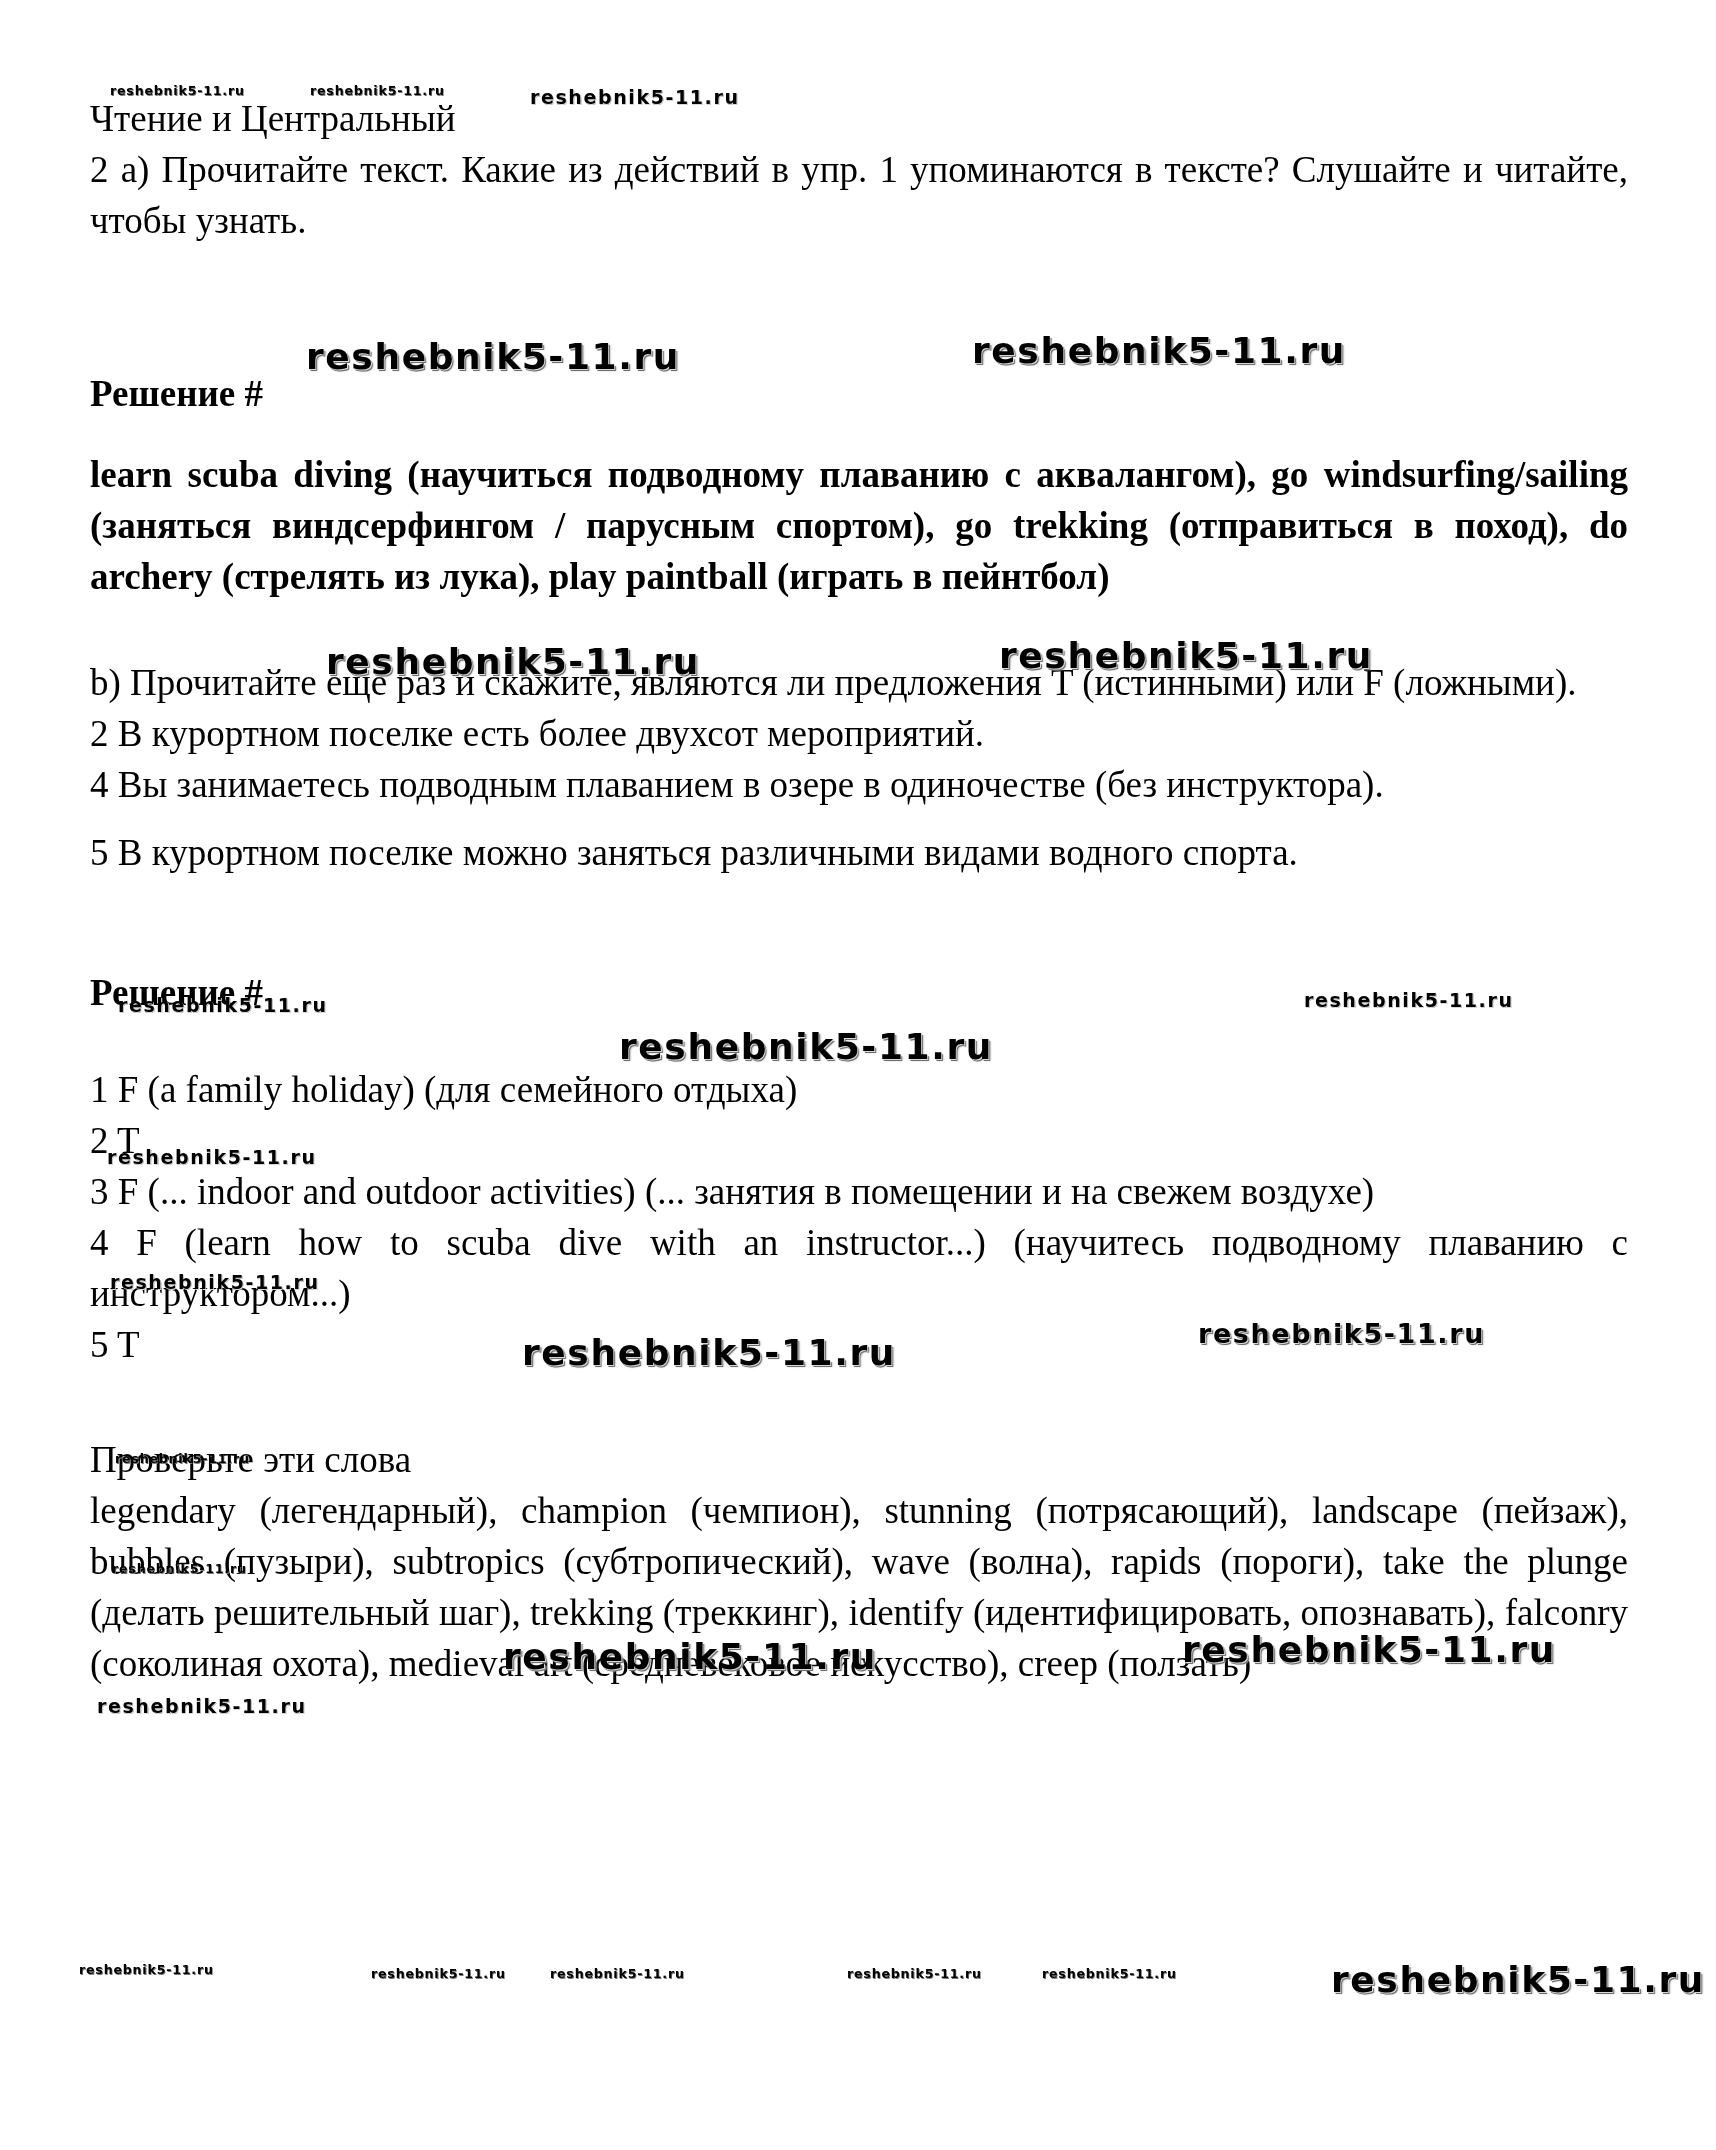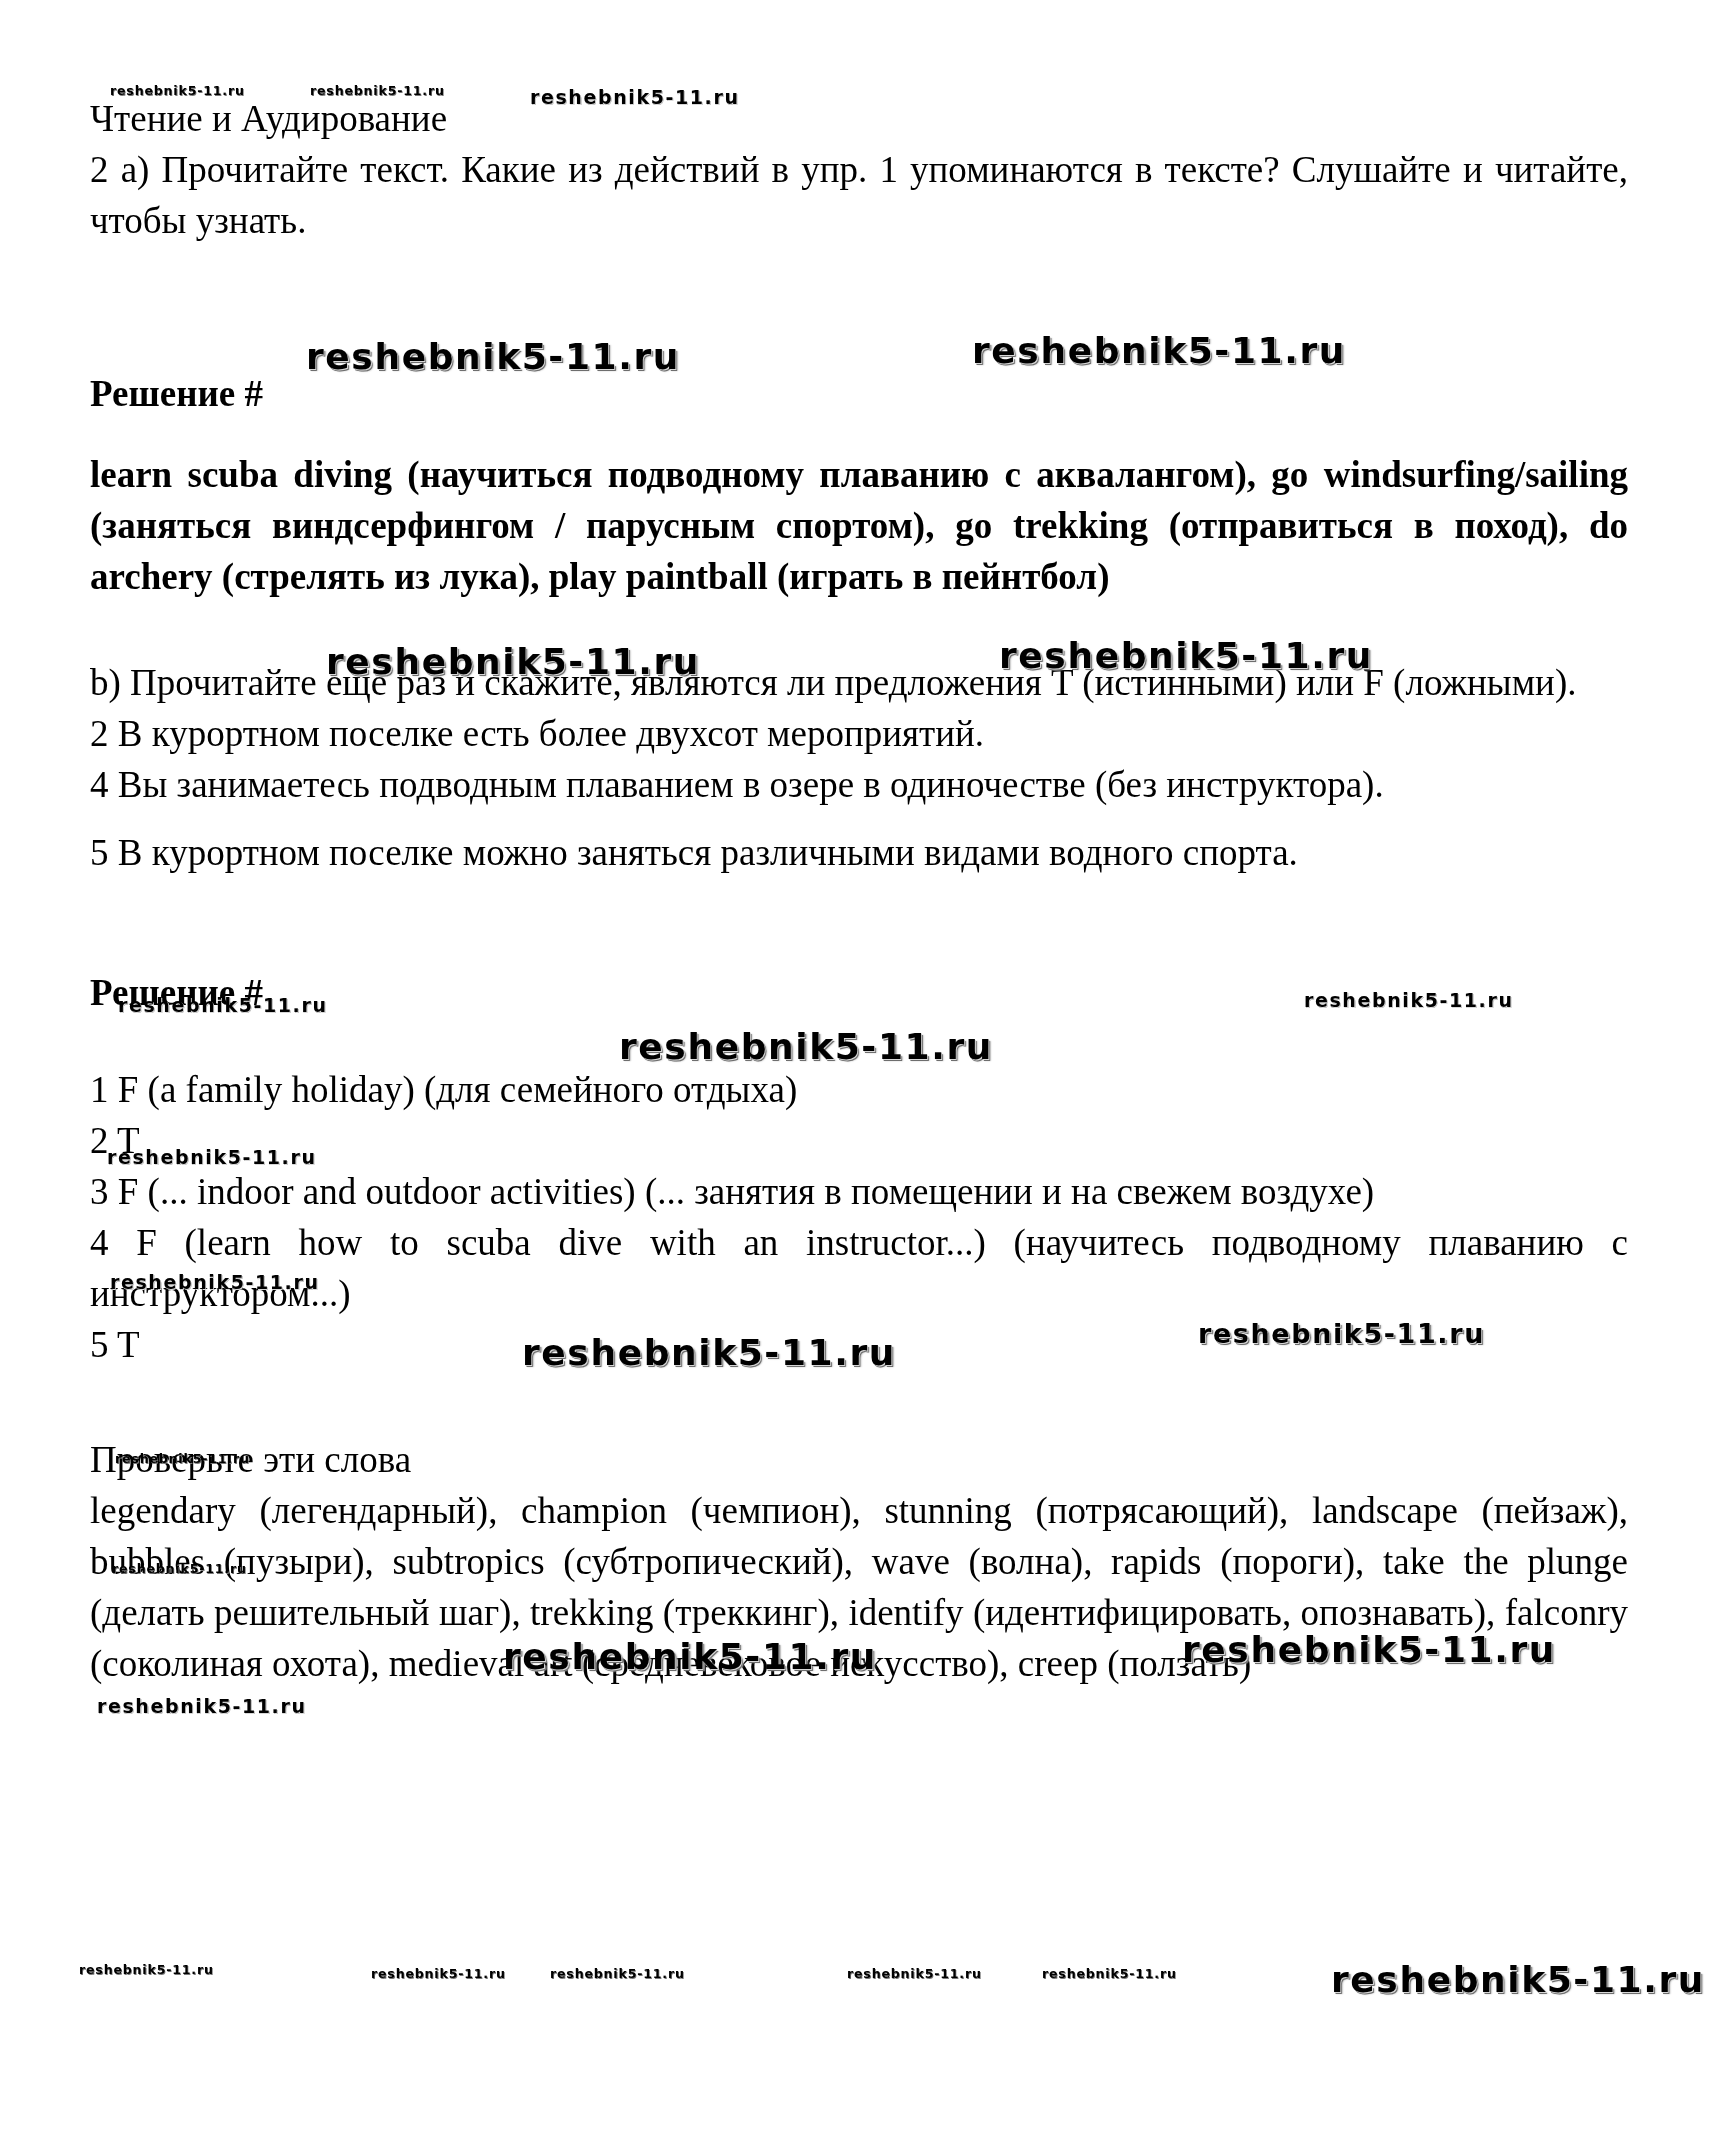--- a/index.html
+++ b/index.html
@@ -42,21 +42,21 @@
   .wm.lg { font-size:36px; }
   .wm.md { font-size:27px; }
   .wm.sm { font-size:19px; text-shadow:0.8px 0.8px 0 #d8d8d8, 0.8px 0.8px 0 #6e6e6e; }
   .wm.xs { font-size:12.6px; letter-spacing:0.8px; text-shadow:0.8px 0.8px 0 #777; }
 </style>
 </head>
 <body>
 
 <div class="page">
 
-  <p class="noj">Чтение и Аудирование</p>
+  <p class="noj">Чтение и Центральный</p>
   <p>2 а) Прочитайте текст. Какие из действий в упр. 1 упоминаются в тексте? Слушайте и читайте, чтобы узнать.</p>
 
   <p class="bold h1sol noj">Решение #</p>
   <p class="ans1">learn scuba diving (научиться подводному плаванию с аквалангом), go windsurfing/sailing (заняться виндсерфингом / парусным спортом), go trekking (отправиться в поход), do archery (стрелять из лука), play paintball (играть в пейнтбол)</p>
 
   <p class="taskb">b) Прочитайте еще раз и скажите, являются ли предложения T (истинными) или F (ложными).</p>
   <p>2 В курортном поселке есть более двухсот мероприятий.</p>
   <p>4 Вы занимаетесь подводным плаванием в озере в одиночестве (без инструктора).</p>
   <p class="s5">5 В курортном поселке можно заняться различными видами водного спорта.</p>
 

